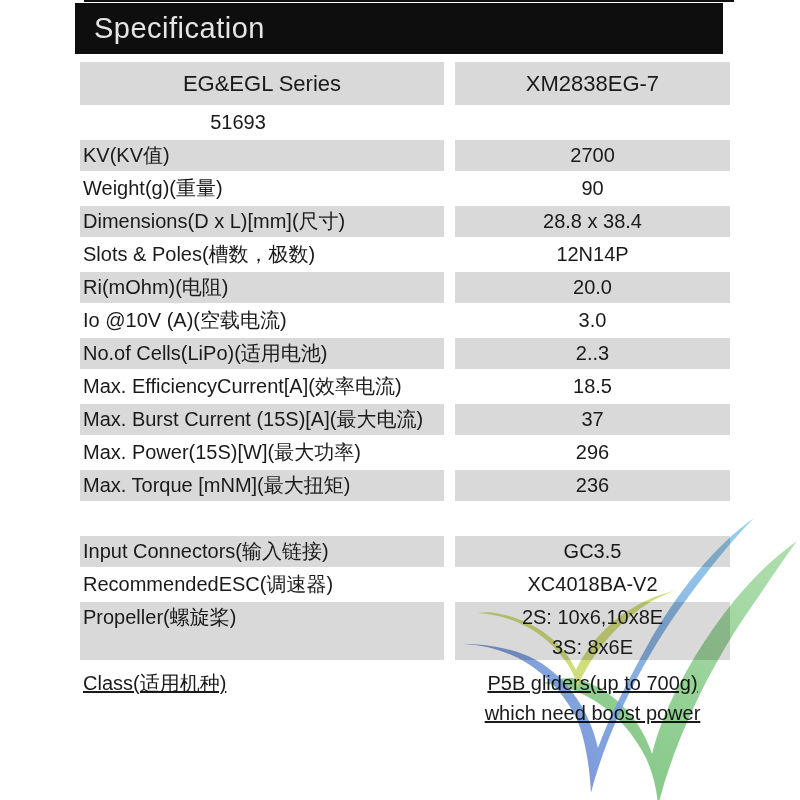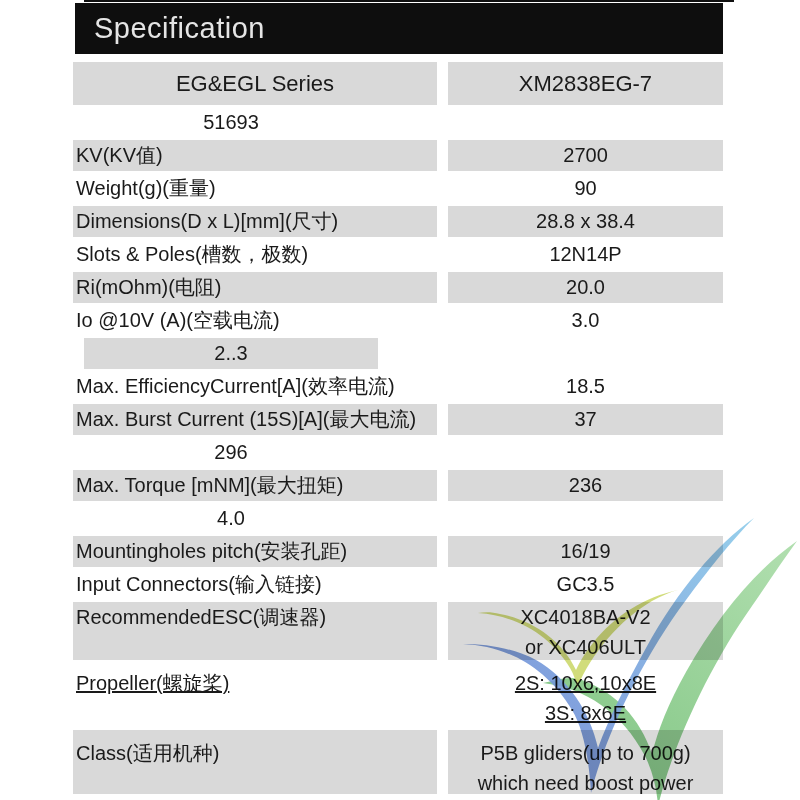--- a/index.html
+++ b/index.html
@@ -3,21 +3,21 @@
 <meta charset="utf-8">
 <style>
   html,body{margin:0;padding:0;}
   body{width:800px;height:800px;background:#ffffff;font-family:"Liberation Sans","DejaVu Sans",sans-serif;}
   .page{position:relative;width:800px;height:800px;overflow:hidden;background:#fff;color:#1a1a1a;}
 
   .top-line{position:absolute;left:84px;top:0;width:650px;height:2px;background:#101010;}
   .title-bar{position:absolute;left:75px;top:3px;width:648px;height:51px;background:#0e0e0e;display:flex;align-items:center;}
   .title-bar span{color:#e5e5e5;font-size:29px;padding-left:19px;letter-spacing:0.5px;}
 
-  .table{position:absolute;left:73px;top:62px;width:650px;}
+  .table{position:absolute;left:80px;top:62px;width:650px;}
   .row{display:flex;margin-bottom:2px;}
   .cell{box-sizing:border-box;}
   .label-cell{width:389px;padding-left:3px;font-size:20px;text-align:left;}
   .value-cell{width:294px;margin-left:11px;font-size:20px;text-align:center;}
 
   .header-row{height:43px;}
   .header-row .cell{background:#d9d9d9;line-height:43px;font-size:22px;text-align:center;padding-left:0;}
 
   #rows .row{height:31px;}
   #rows .row .cell{line-height:31px;}
@@ -71,43 +71,40 @@
         </div>
         <div class="row">
           <div class="cell label-cell">Ri(mOhm)(电阻)</div>
           <div class="cell value-cell">20.0</div>
         </div>
         <div class="row">
           <div class="cell label-cell">Io @10V (A)(空载电流)</div>
           <div class="cell value-cell">3.0</div>
         </div>
         <div class="row">
+          <div class="cell label-cell">No.of Cells(LiPo)(适用电池)</div>
           <div class="cell value-cell">2..3</div>
         </div>
         <div class="row">
           <div class="cell label-cell">Max. EfficiencyCurrent[A](效率电流)</div>
           <div class="cell value-cell">18.5</div>
         </div>
         <div class="row">
           <div class="cell label-cell">Max. Burst Current (15S)[A](最大电流)</div>
           <div class="cell value-cell">37</div>
         </div>
         <div class="row">
+          <div class="cell label-cell">Max. Power(15S)[W](最大功率)</div>
           <div class="cell value-cell">296</div>
         </div>
         <div class="row">
           <div class="cell label-cell">Max. Torque [mNM](最大扭矩)</div>
           <div class="cell value-cell">236</div>
         </div>
         <div class="row">
-          <div class="cell value-cell">4.0</div>
-        </div>
-        <div class="row">
-          <div class="cell label-cell">Mountingholes pitch(安装孔距)</div>
-          <div class="cell value-cell">16/19</div>
         </div>
         <div class="row">
           <div class="cell label-cell">Input Connectors(输入链接)</div>
           <div class="cell value-cell">GC3.5</div>
         </div>
         <div class="row tall">
           <div class="cell label-cell">RecommendedESC(调速器)</div>
           <div class="cell value-cell">
             <div>XC4018BA-V2</div>
             <div>or XC406ULT</div>

